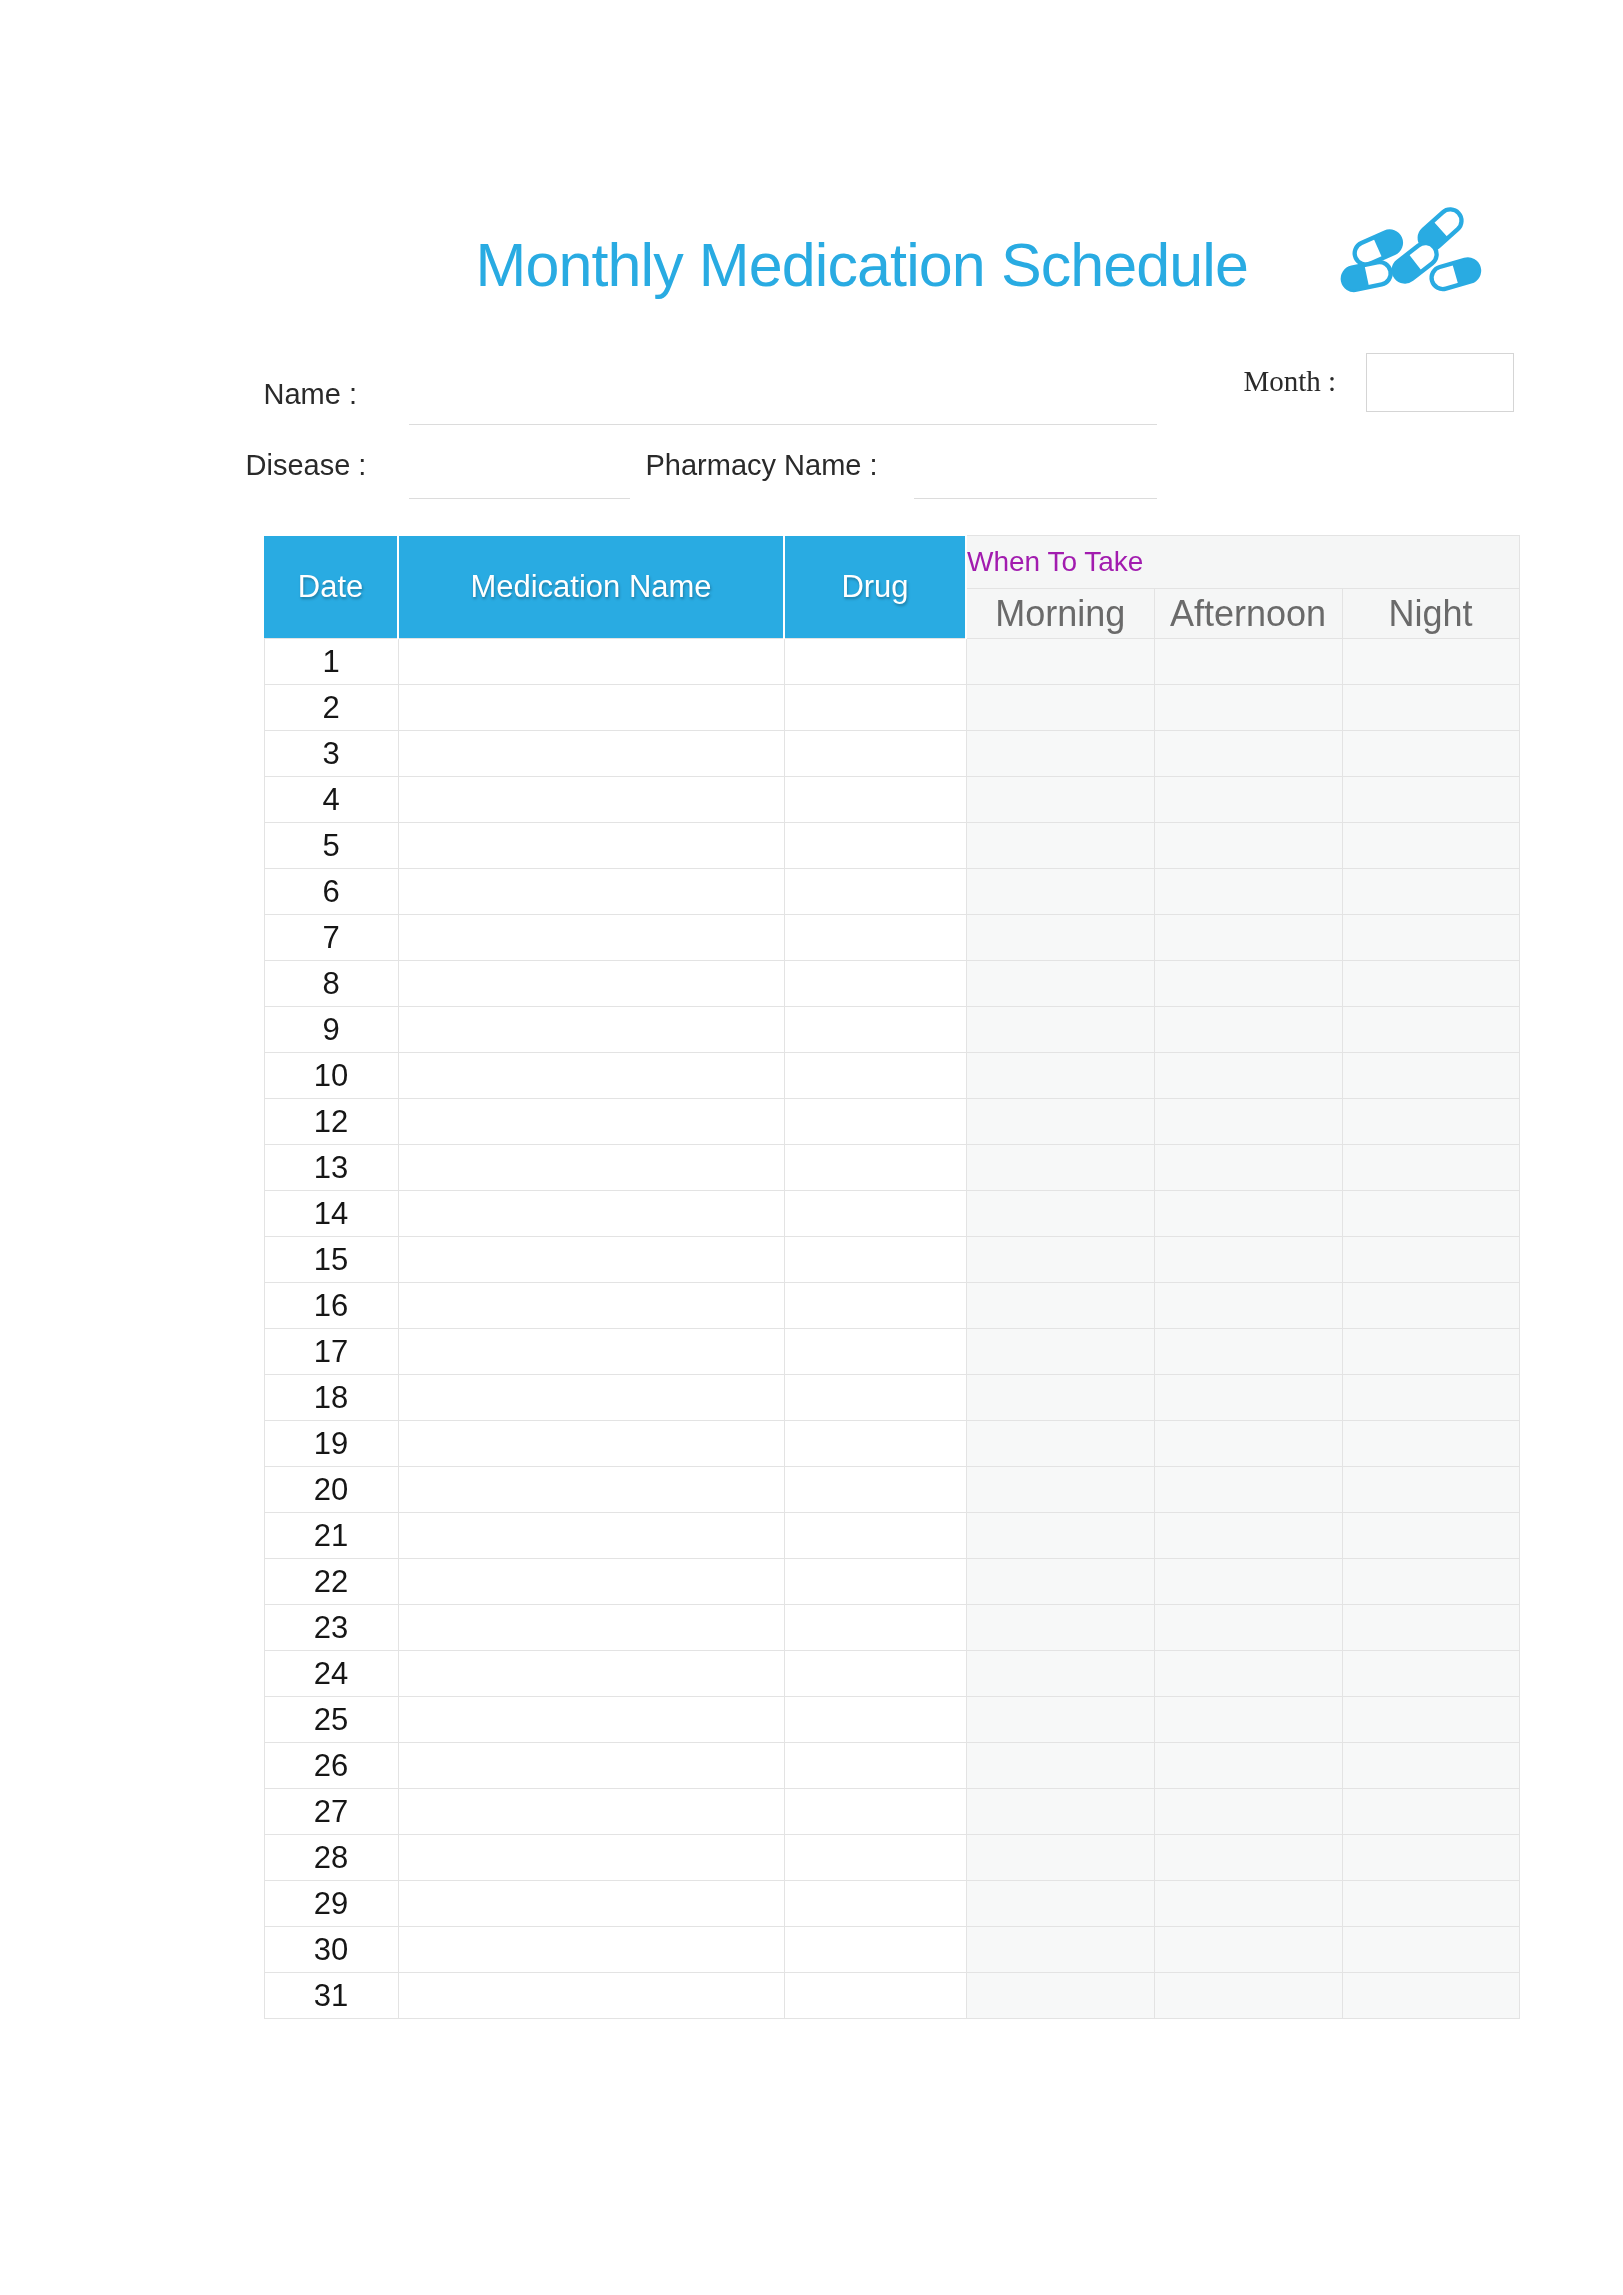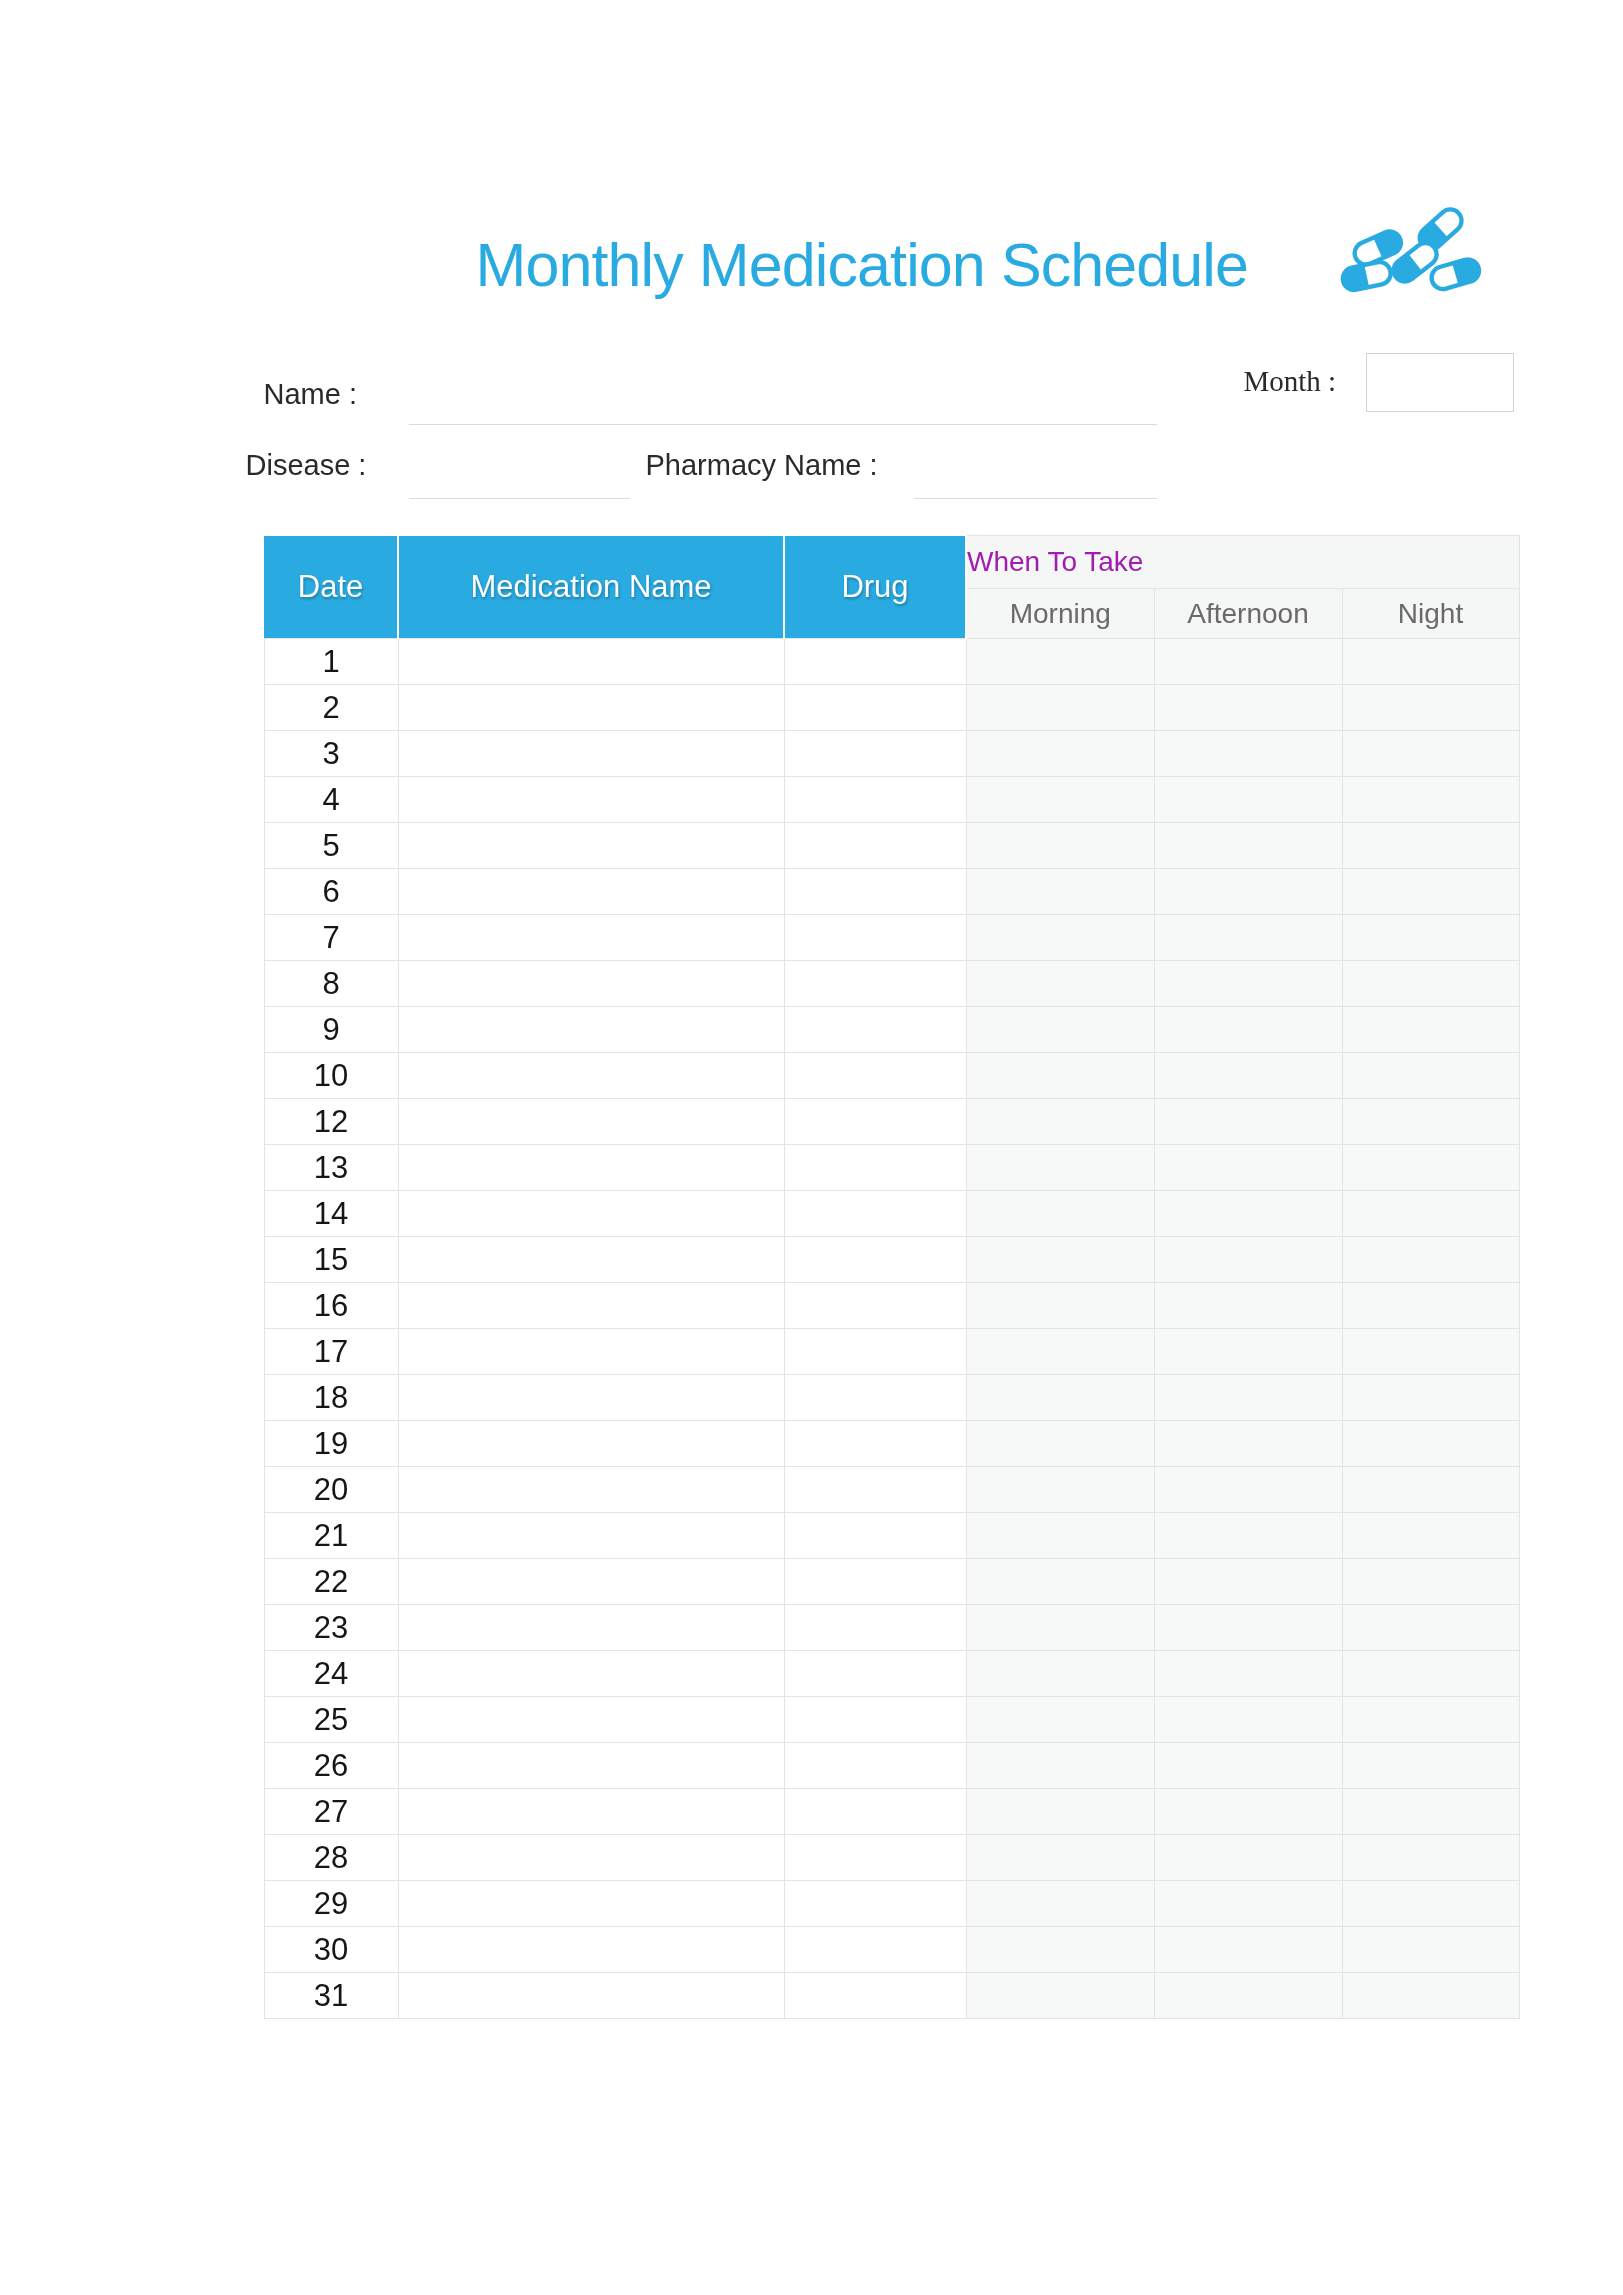--- a/index.html
+++ b/index.html
@@ -97,21 +97,21 @@
     font-size: 28px;
     height: 53px;
     text-align: left;
     vertical-align: middle;
     border: 0.9px solid #e3e3e3;
   }
   .th-time {
     background: #f5f6f6;
     color: #6a6a6a;
     font-weight: 400;
-    font-size: 28px;
+    font-size: 36px;
     height: 50px;
     text-align: center;
     vertical-align: middle;
     border: 0.9px solid #e3e3e3;
   }
   table.sched tbody td {
     height: 46px;
     border: 0.9px solid #e3e3e3;
     font-size: 31px;
     color: #161616;

